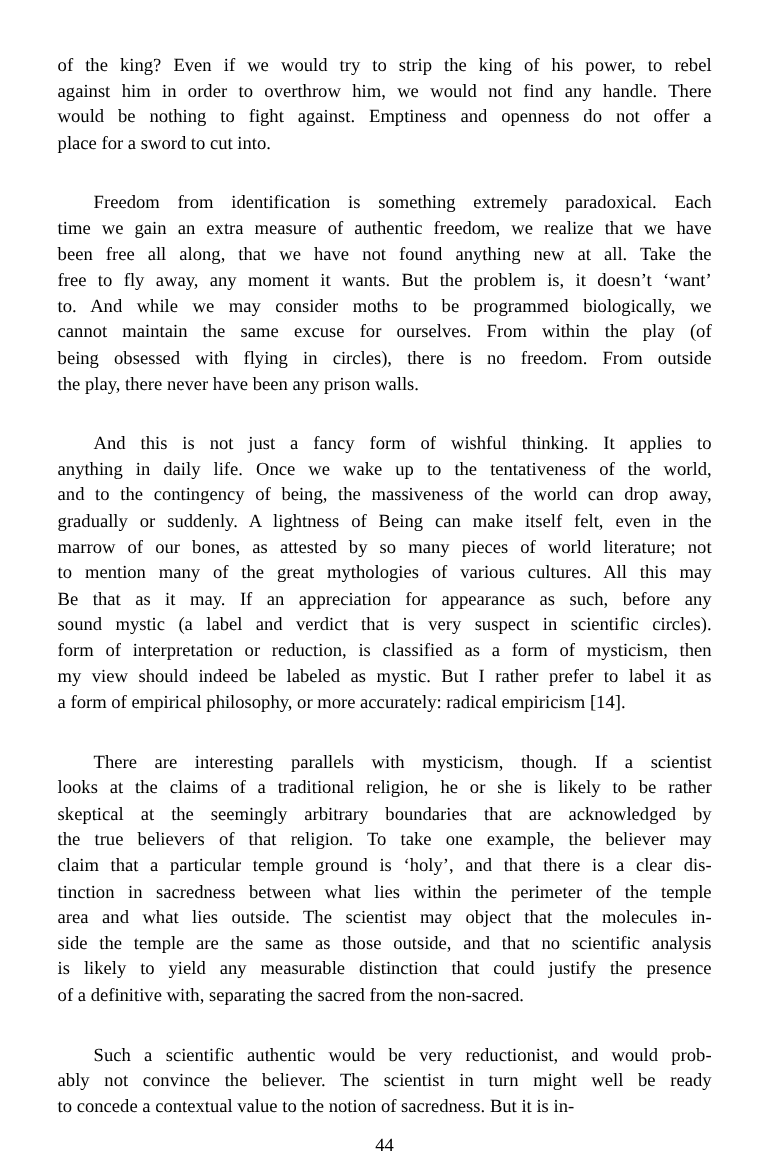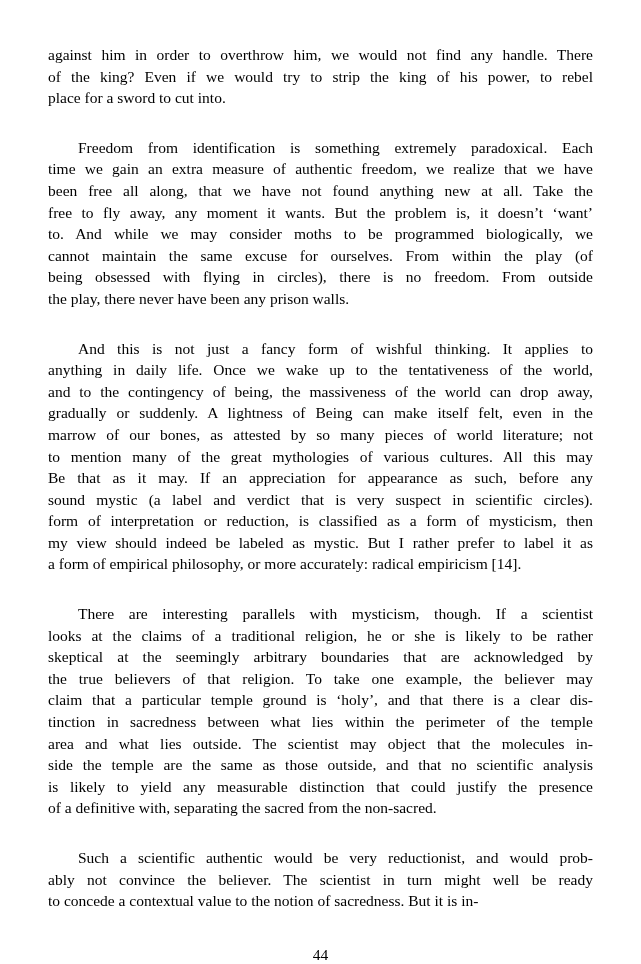--- a/index.html
+++ b/index.html
@@ -52,22 +52,23 @@
     font-size: 15.5px;
     line-height: 21.6px;
   }
 </style>
 </head>
 <body>
 
 <div class="page">
   <div class="text-block" id="text-block">
       <div class="paragraph">
+        <div class="line">of the king?  Even if we would try to strip the king of his power, to rebel</div>
         <div class="line">against him in order to overthrow him, we would not find any handle.  There</div>
-        <div class="line">of the king?  Even if we would try to strip the king of his power, to rebel</div>
+        <div class="line">would be nothing to fight against.  Emptiness and openness do not offer a</div>
         <div class="line last">place for a sword to cut into.</div>
       </div>
       <div class="paragraph">
         <div class="line indent">Freedom from identification is something extremely paradoxical.  Each</div>
         <div class="line">time we gain an extra measure of authentic freedom, we realize that we have</div>
         <div class="line">been free all along, that we have not found anything new at all.  Take the</div>
         <div class="line">free to fly away, any moment it wants. But the problem is, it doesn’t ‘want’</div>
         <div class="line">to.  And while we may consider moths to be programmed biologically, we</div>
         <div class="line">cannot maintain the same excuse for ourselves.  From within the play (of</div>
         <div class="line">being obsessed with flying in circles), there is no freedom.  From outside</div>

